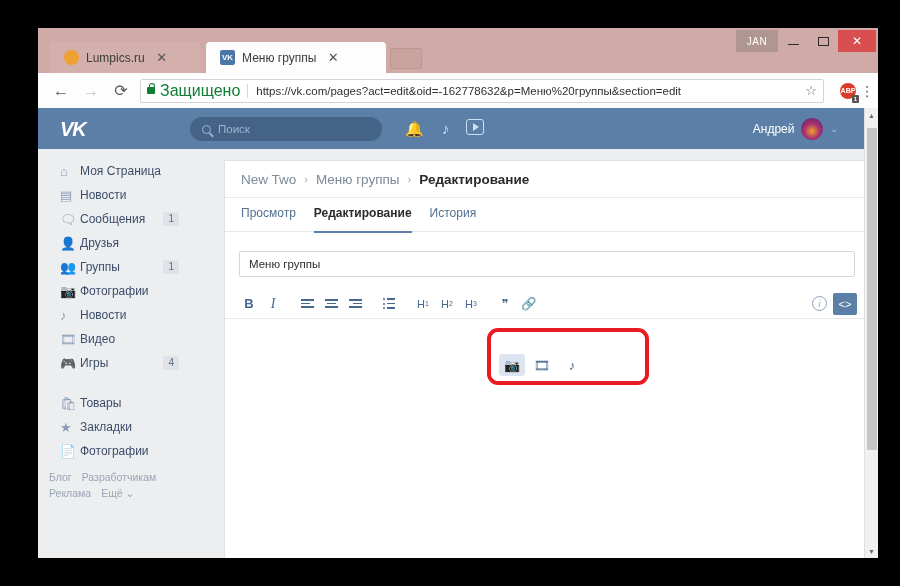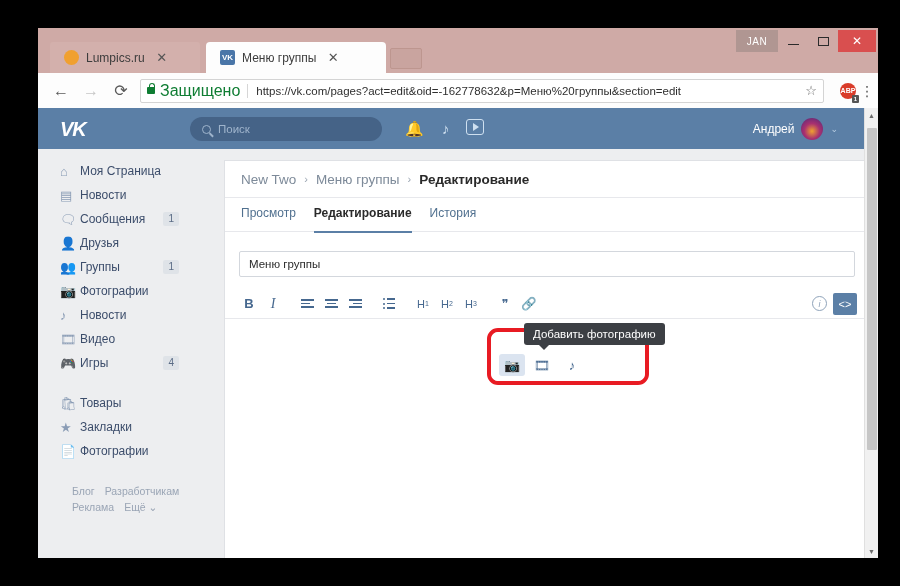--- a/index.html
+++ b/index.html
@@ -206,22 +206,22 @@
     display: flex; align-items: center;
   }
   .nav-badge {
     position: absolute; right: 14px;
     background: #dfe3e8; color: #5a6b85;
     font-size: 10px; border-radius: 2px;
     padding: 0 5px; line-height: 14px;
   }
   .nav-sep { height: 16px; }
   .footlinks {
-    padding-left: 34px; font-size: 10.5px; color: #9aa5b5;
-    line-height: 16px; margin-top: 20px;
+    padding-left: 11px; font-size: 10.5px; color: #9aa5b5;
+    line-height: 16px; margin-top: 6px;
   }
   .footlinks span { margin-right: 10px; }
   
   .card {
     position: absolute; left: 186px; top: 52px;
     width: 646px; height: 450px;
     background: #fff; border: 1px solid #dfe1e5;
   }
   .crumb {
     height: 37px; display: flex; align-items: center;
@@ -542,21 +542,20 @@
     </div>
 
     <div class="hl-box">
       <div class="hl-inner"></div>
       <div class="media-row">
         <div class="mtb on">📷</div>
         <div class="mtb">🎞</div>
         <div class="mtb">♪</div>
       </div>
     </div>
-    <div class="tooltip">Добавить фотографию</div>
 
     <div class="pscroll">
       <div class="arr">▲</div>
       <div class="thumb"></div>
       <div class="arr bot">▼</div>
     </div>
 
   </div>
 </div>
 </div>

